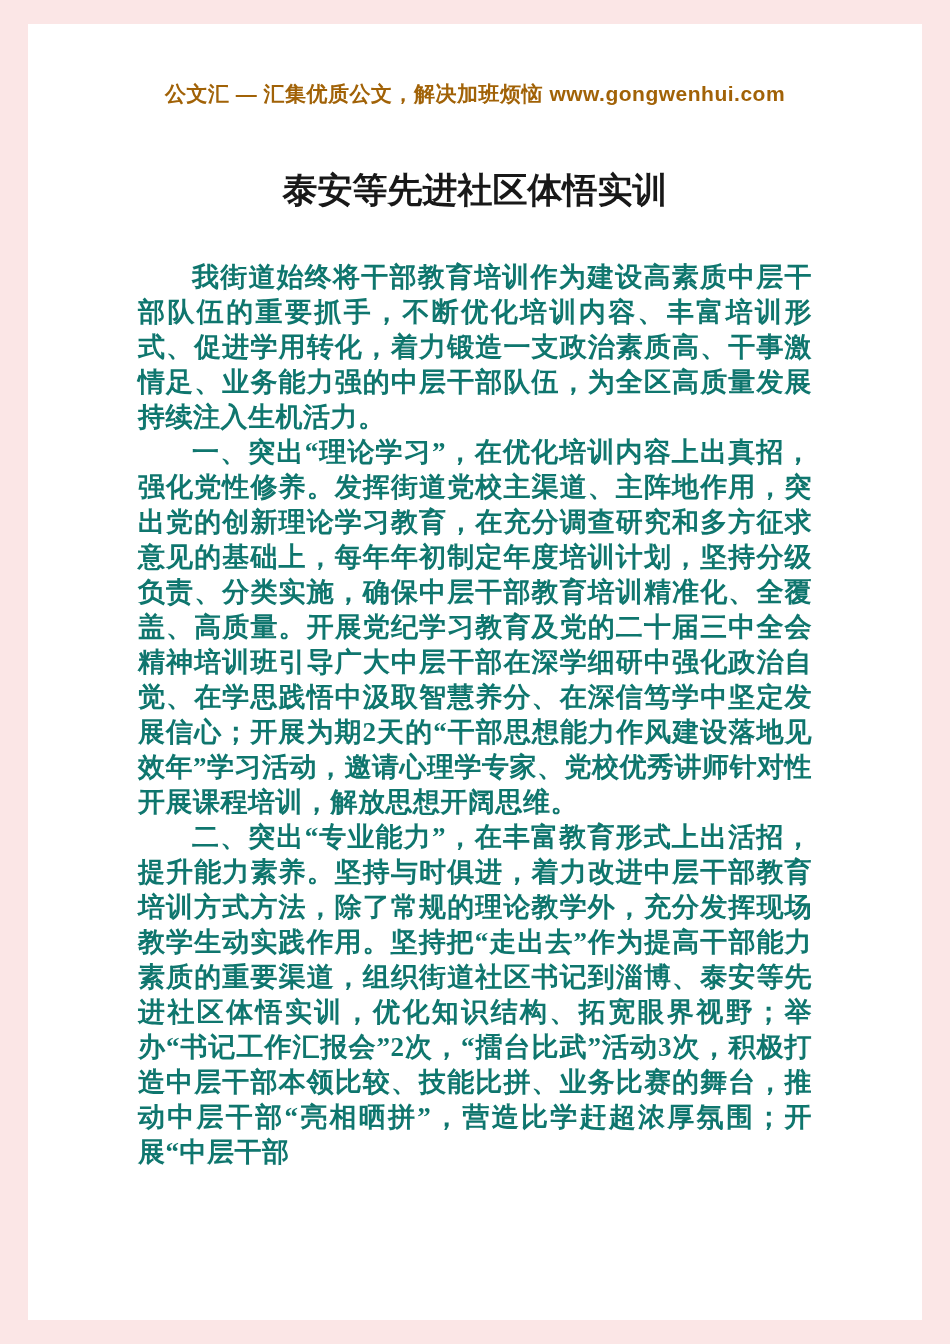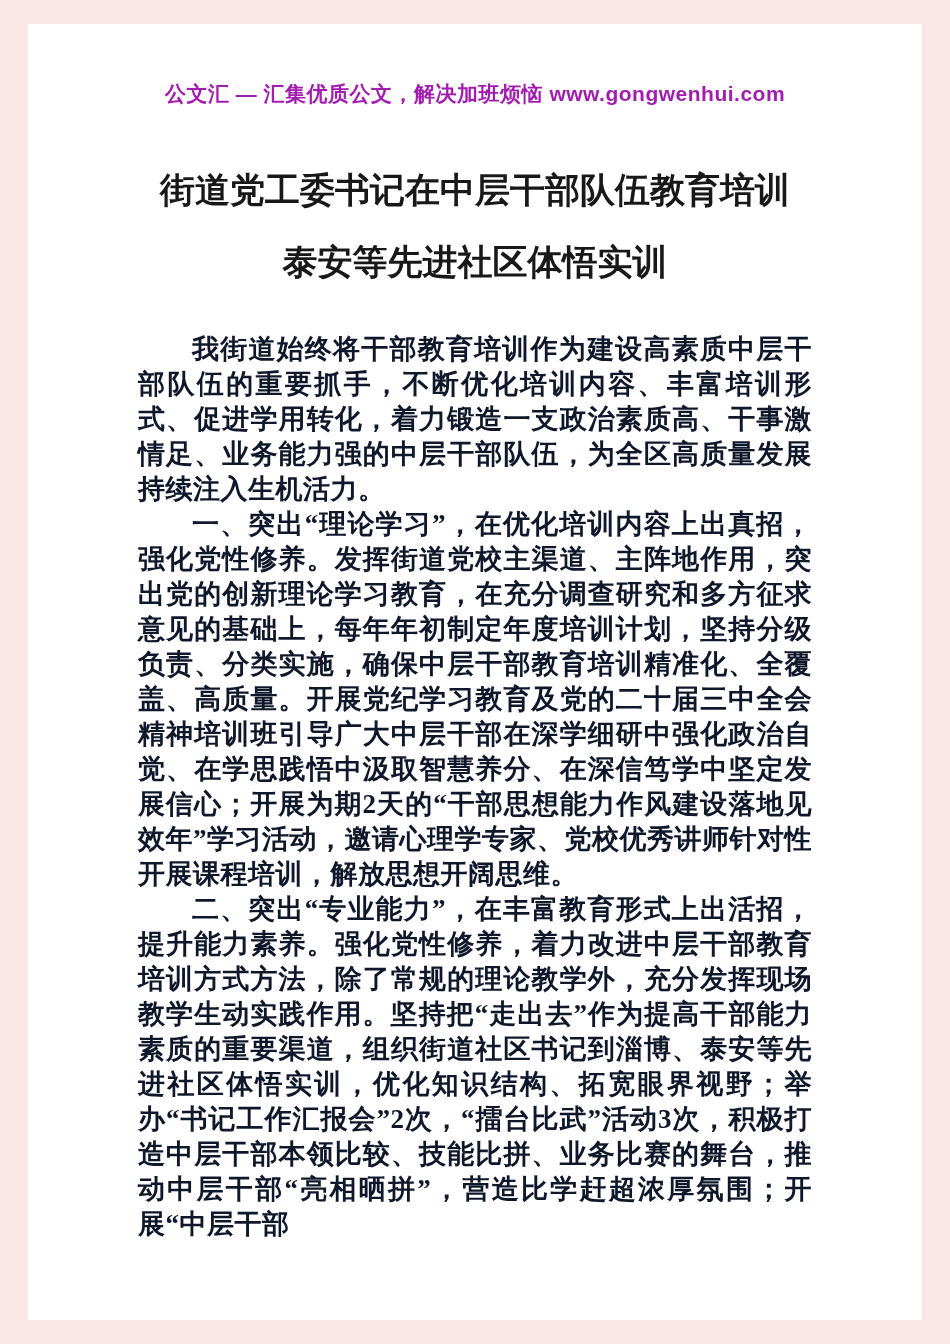--- a/index.html
+++ b/index.html
@@ -23,42 +23,42 @@
     left: 28px;
     right: 28px;
     top: 24px;
     bottom: 24px;
     background: #ffffff;
     overflow: hidden;
   }
   .watermark {
     padding-top: 56px;
     text-align: center;
-    color: #a21caf;
+    color: #a16207;
     font-size: 21px;
     font-weight: 700;
     letter-spacing: 0.5px;
     line-height: 28px;
   }
   .title {
     margin: 46px 60px 0 60px;
     text-align: center;
     color: #181818;
     font-size: 35px;
     font-weight: 700;
     line-height: 72px;
     font-family: "Liberation Sans", "DejaVu Sans", sans-serif;
   }
   .title .title-line {
     display: block;
   }
   .content {
     margin-top: 34px;
     padding: 0 110px;
-    color: #0f172a;
+    color: #0f766e;
   }
   .content p {
     margin: 0;
     font-size: 27px;
     line-height: 35px;
     font-weight: 600;
     text-align: justify;
     text-indent: 2em;
     letter-spacing: 0.5px;
     font-family: "Liberation Serif", "DejaVu Serif", serif;
@@ -66,24 +66,23 @@
 </style>
 </head>
 <body>
 
 <div class="canvas">
   <div class="page">
 
     <div class="watermark">公文汇 — 汇集优质公文，解决加班烦恼 www.gongwenhui.com</div>
 
     <h1 class="title">
-      <span class="title-line">街道党工委书记在中层干部队伍教育培训</span>
       <span class="title-line">泰安等先进社区体悟实训</span>
     </h1>
 
     <div class="content">
       <p>我街道始终将干部教育培训作为建设高素质中层干部队伍的重要抓手，不断优化培训内容、丰富培训形式、促进学用转化，着力锻造一支政治素质高、干事激情足、业务能力强的中层干部队伍，为全区高质量发展持续注入生机活力。</p>
       <p>一、突出“理论学习”，在优化培训内容上出真招，强化党性修养。发挥街道党校主渠道、主阵地作用，突出党的创新理论学习教育，在充分调查研究和多方征求意见的基础上，每年年初制定年度培训计划，坚持分级负责、分类实施，确保中层干部教育培训精准化、全覆盖、高质量。开展党纪学习教育及党的二十届三中全会精神培训班引导广大中层干部在深学细研中强化政治自觉、在学思践悟中汲取智慧养分、在深信笃学中坚定发展信心；开展为期2天的“干部思想能力作风建设落地见效年”学习活动，邀请心理学专家、党校优秀讲师针对性开展课程培训，解放思想开阔思维。</p>
-      <p>二、突出“专业能力”，在丰富教育形式上出活招，提升能力素养。强化党性修养，着力改进中层干部教育培训方式方法，除了常规的理论教学外，充分发挥现场教学生动实践作用。坚持把“走出去”作为提高干部能力素质的重要渠道，组织街道社区书记到淄博、泰安等先进社区体悟实训，优化知识结构、拓宽眼界视野；举办“书记工作汇报会”2次，“擂台比武”活动3次，积极打造中层干部本领比较、技能比拼、业务比赛的舞台，推动中层干部“亮相晒拼”，营造比学赶超浓厚氛围；开展“中层干部</p>
+      <p>二、突出“专业能力”，在丰富教育形式上出活招，提升能力素养。坚持与时俱进，着力改进中层干部教育培训方式方法，除了常规的理论教学外，充分发挥现场教学生动实践作用。坚持把“走出去”作为提高干部能力素质的重要渠道，组织街道社区书记到淄博、泰安等先进社区体悟实训，优化知识结构、拓宽眼界视野；举办“书记工作汇报会”2次，“擂台比武”活动3次，积极打造中层干部本领比较、技能比拼、业务比赛的舞台，推动中层干部“亮相晒拼”，营造比学赶超浓厚氛围；开展“中层干部</p>
     </div>
 
   </div>
 </div>
 
 </body></html>

